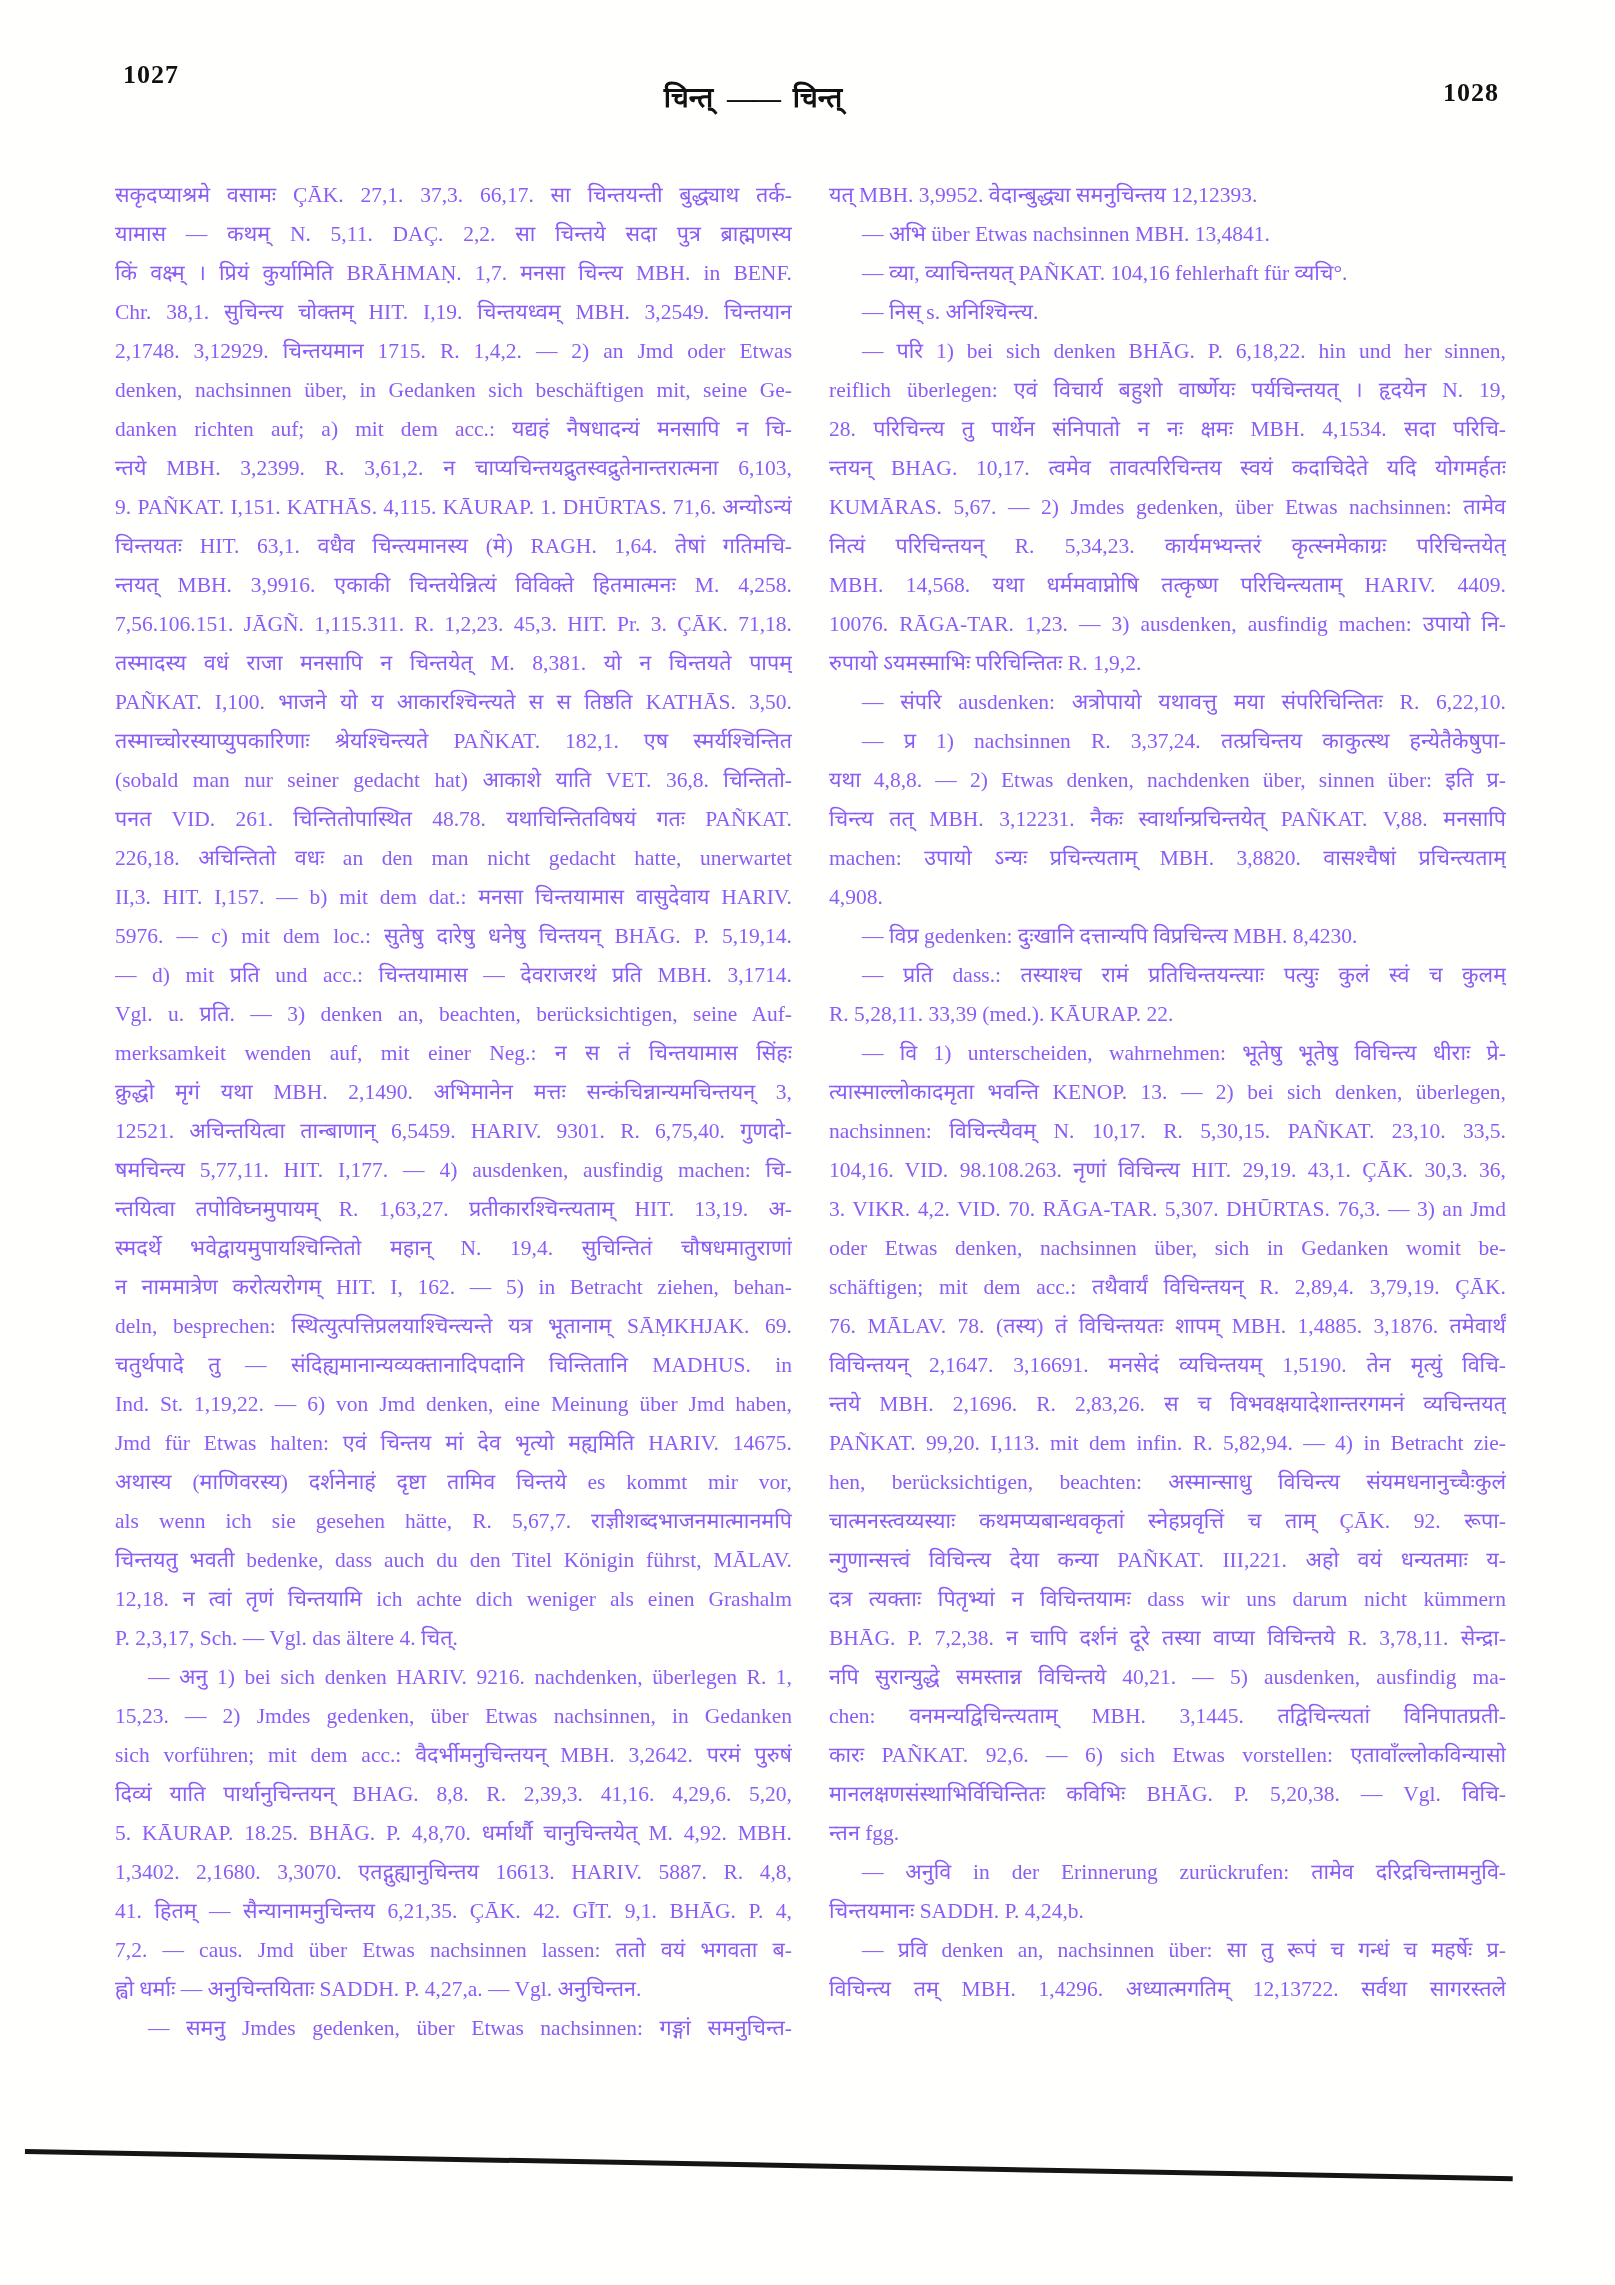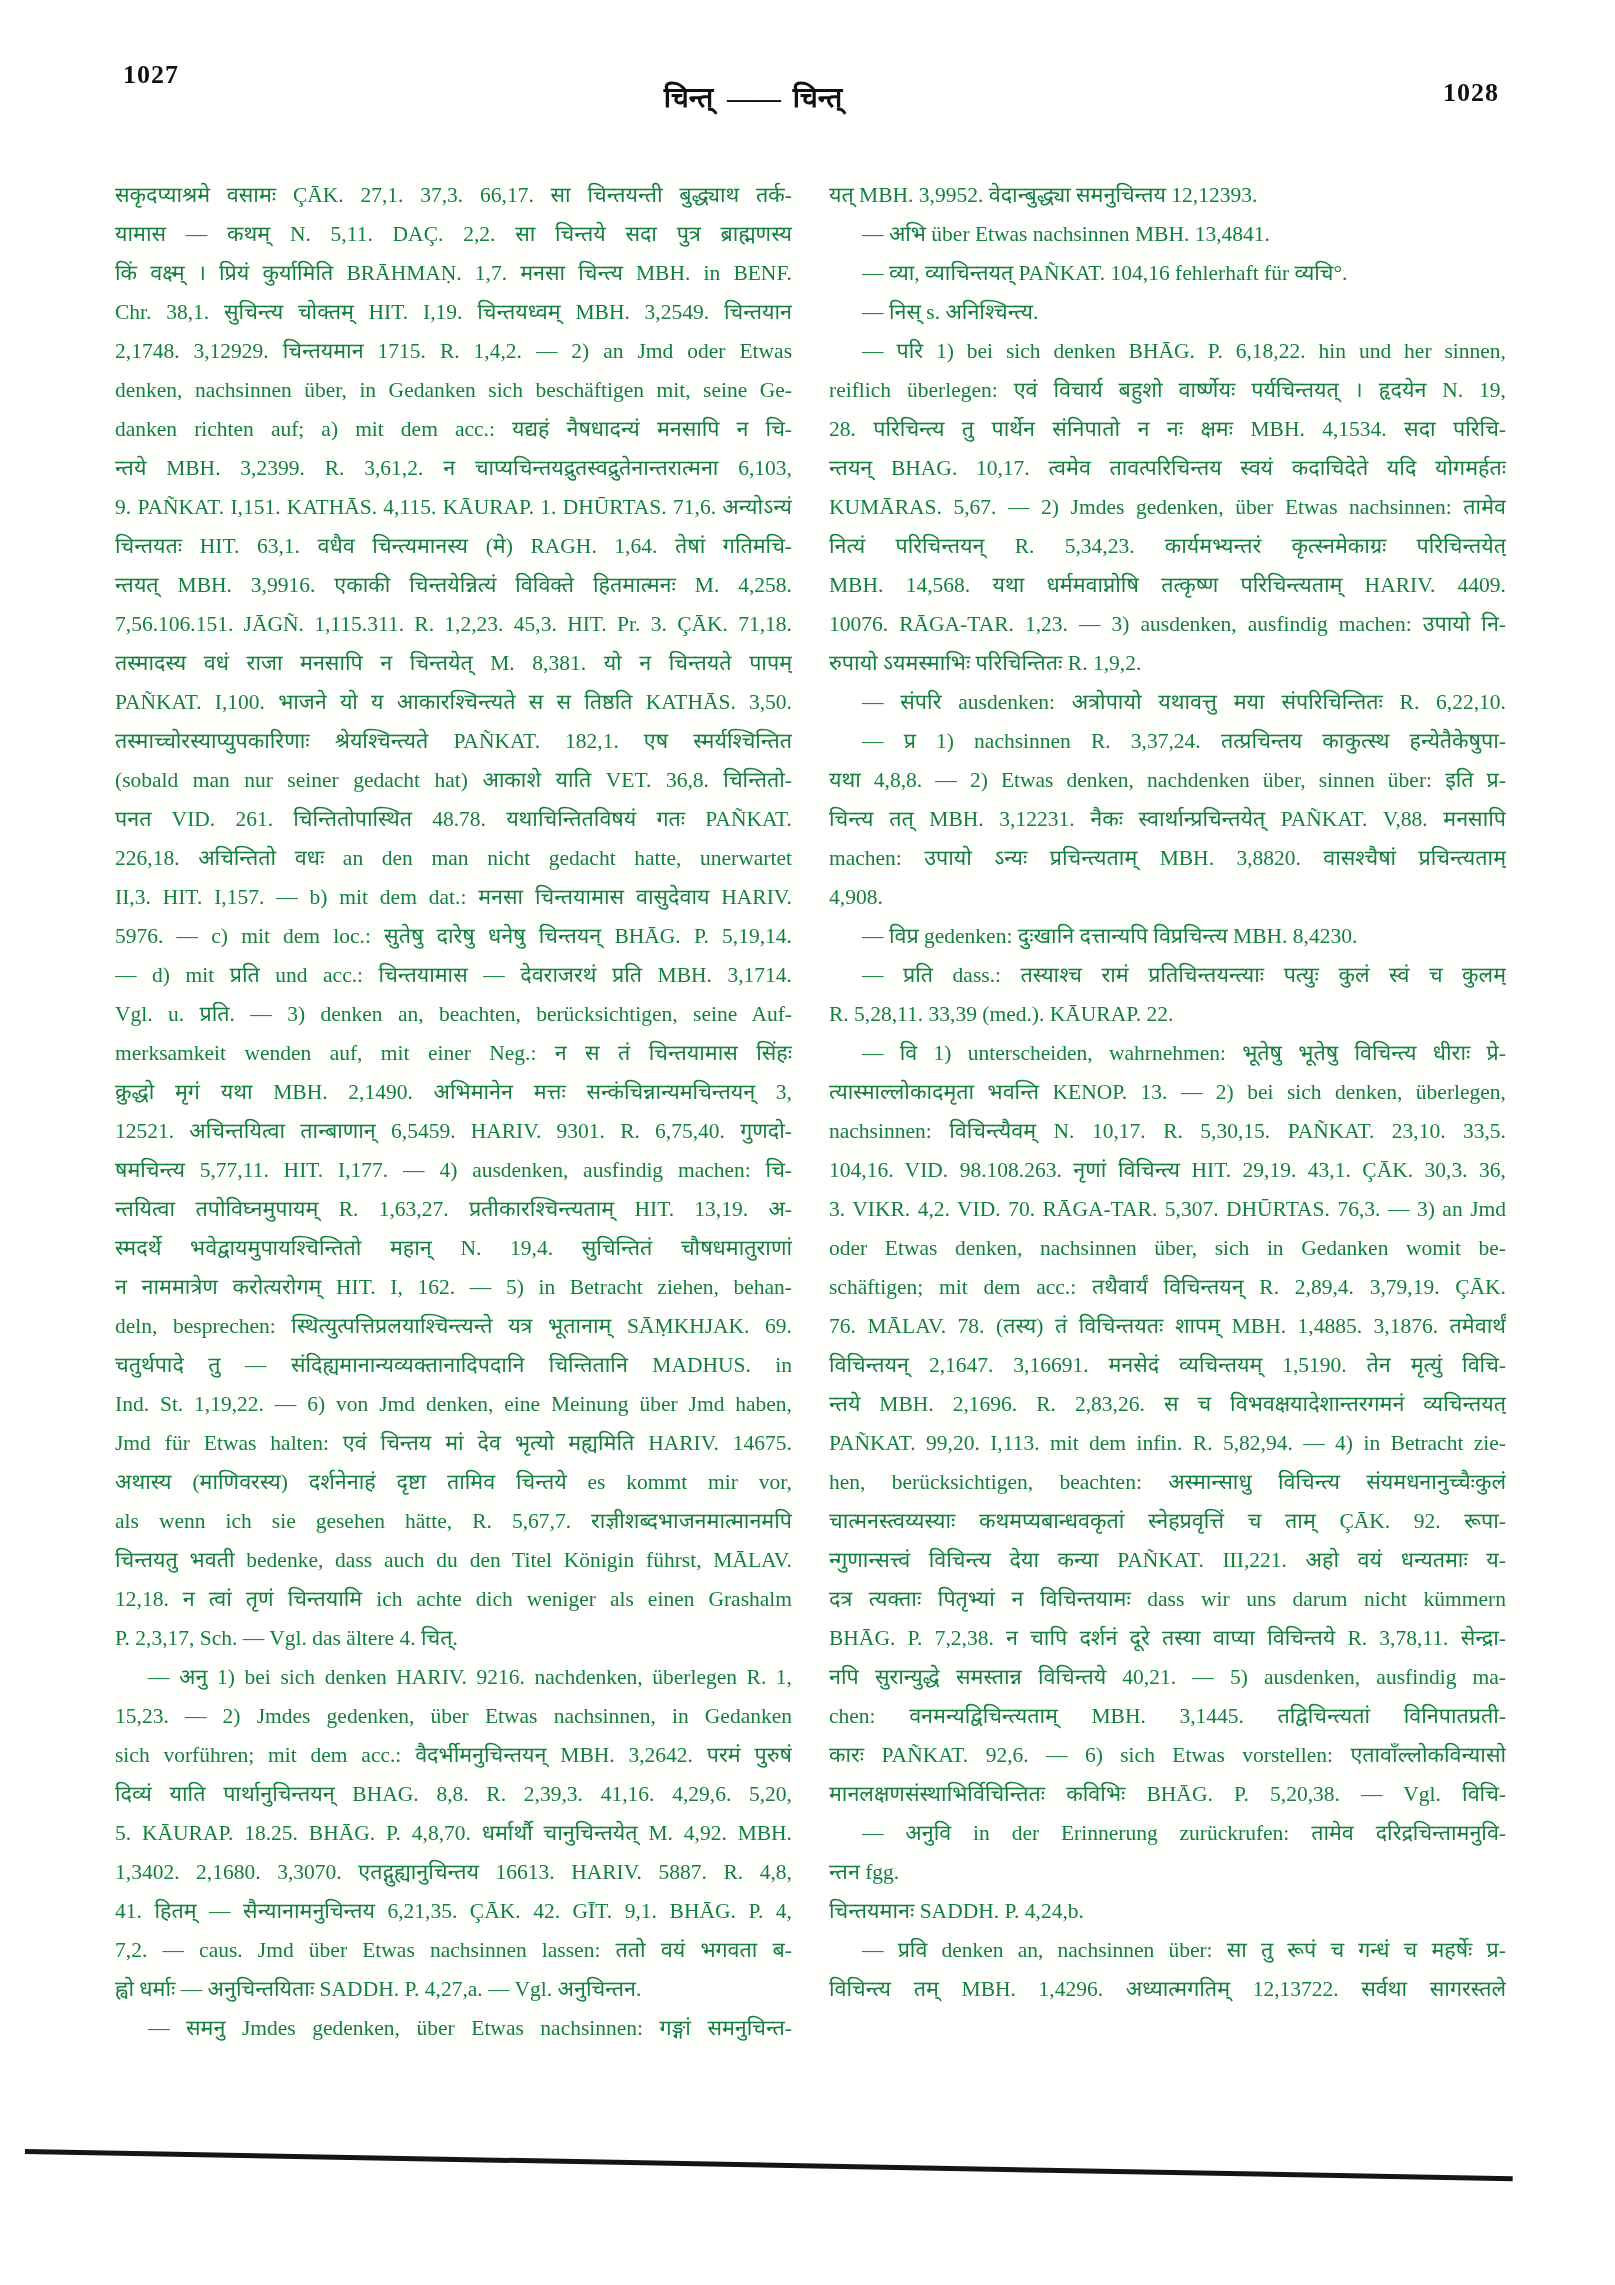--- a/index.html
+++ b/index.html
@@ -19,21 +19,21 @@
   #pg-right { left:1443px; top:78px;text-align:right; }
   .hdr {
     position:absolute; left:558px; top:60px; width:390px;
     text-align:center; font-size:28px; font-weight:bold;
     white-space:nowrap;
     margin-top:17px;
   }
   .hdr .sep { padding:0 13.7px; letter-spacing:-2px; }
   .col {
     position:absolute; top:176px; width:677px;
-    font-size:21.5px; line-height:39px; color:#15803d;
+    font-size:21.5px; line-height:39px; color:#8b5cf6;
   }
   .col-left  { left:115px; }
   .col-right { left:829px; }
   .line {
     text-align:justify;
     text-align-last:justify;
     height:39px; overflow:hidden;
   }
   .line.end { text-align-last:left; }
   .line.ind { text-indent:33px; }
@@ -143,22 +143,22 @@
       <div class="line">PAÑKAT. 99,20. I,113. mit dem infin. R. 5,82,94. — 4) in Betracht zie-</div>
       <div class="line">hen, berücksichtigen, beachten: अस्मान्साधु विचिन्त्य संयमधनानुच्चैःकुलं</div>
       <div class="line">चात्मनस्त्वय्यस्याः कथमप्यबान्धवकृतां स्नेहप्रवृत्तिं च ताम् ÇĀK. 92. रूपा-</div>
       <div class="line">न्गुणान्सत्त्वं विचिन्त्य देया कन्या PAÑKAT. III,221. अहो वयं धन्यतमाः य-</div>
       <div class="line">दत्र त्यक्ताः पितृभ्यां न विचिन्तयामः dass wir uns darum nicht kümmern</div>
       <div class="line">BHĀG. P. 7,2,38. न चापि दर्शनं दूरे तस्या वाप्या विचिन्तये R. 3,78,11. सेन्द्रा-</div>
       <div class="line">नपि सुरान्युद्धे समस्तान्न विचिन्तये 40,21. — 5) ausdenken, ausfindig ma-</div>
       <div class="line">chen: वनमन्यद्विचिन्त्यताम् MBH. 3,1445. तद्विचिन्त्यतां विनिपातप्रती-</div>
       <div class="line">कारः PAÑKAT. 92,6. — 6) sich Etwas vorstellen: एतावाँल्लोकविन्यासो</div>
       <div class="line">मानलक्षणसंस्थाभिर्विचिन्तितः कविभिः BHĀG. P. 5,20,38. — Vgl. विचि-</div>
+      <div class="line end">न्तन fgg.</div>
       <div class="line ind">— अनुवि in der Erinnerung zurückrufen: तामेव दरिद्रचिन्तामनुवि-</div>
-      <div class="line end">न्तन fgg.</div>
       <div class="line end">चिन्तयमानः SADDH. P. 4,24,b.</div>
       <div class="line ind">— प्रवि denken an, nachsinnen über: सा तु रूपं च गन्धं च महर्षेः प्र-</div>
       <div class="line">विचिन्त्य तम् MBH. 1,4296. अध्यात्मगतिम् 12,13722. सर्वथा सागरस्तले</div>
     </div>
 
   <div class="bottom-rule"></div>
 
 </div>
 
 

